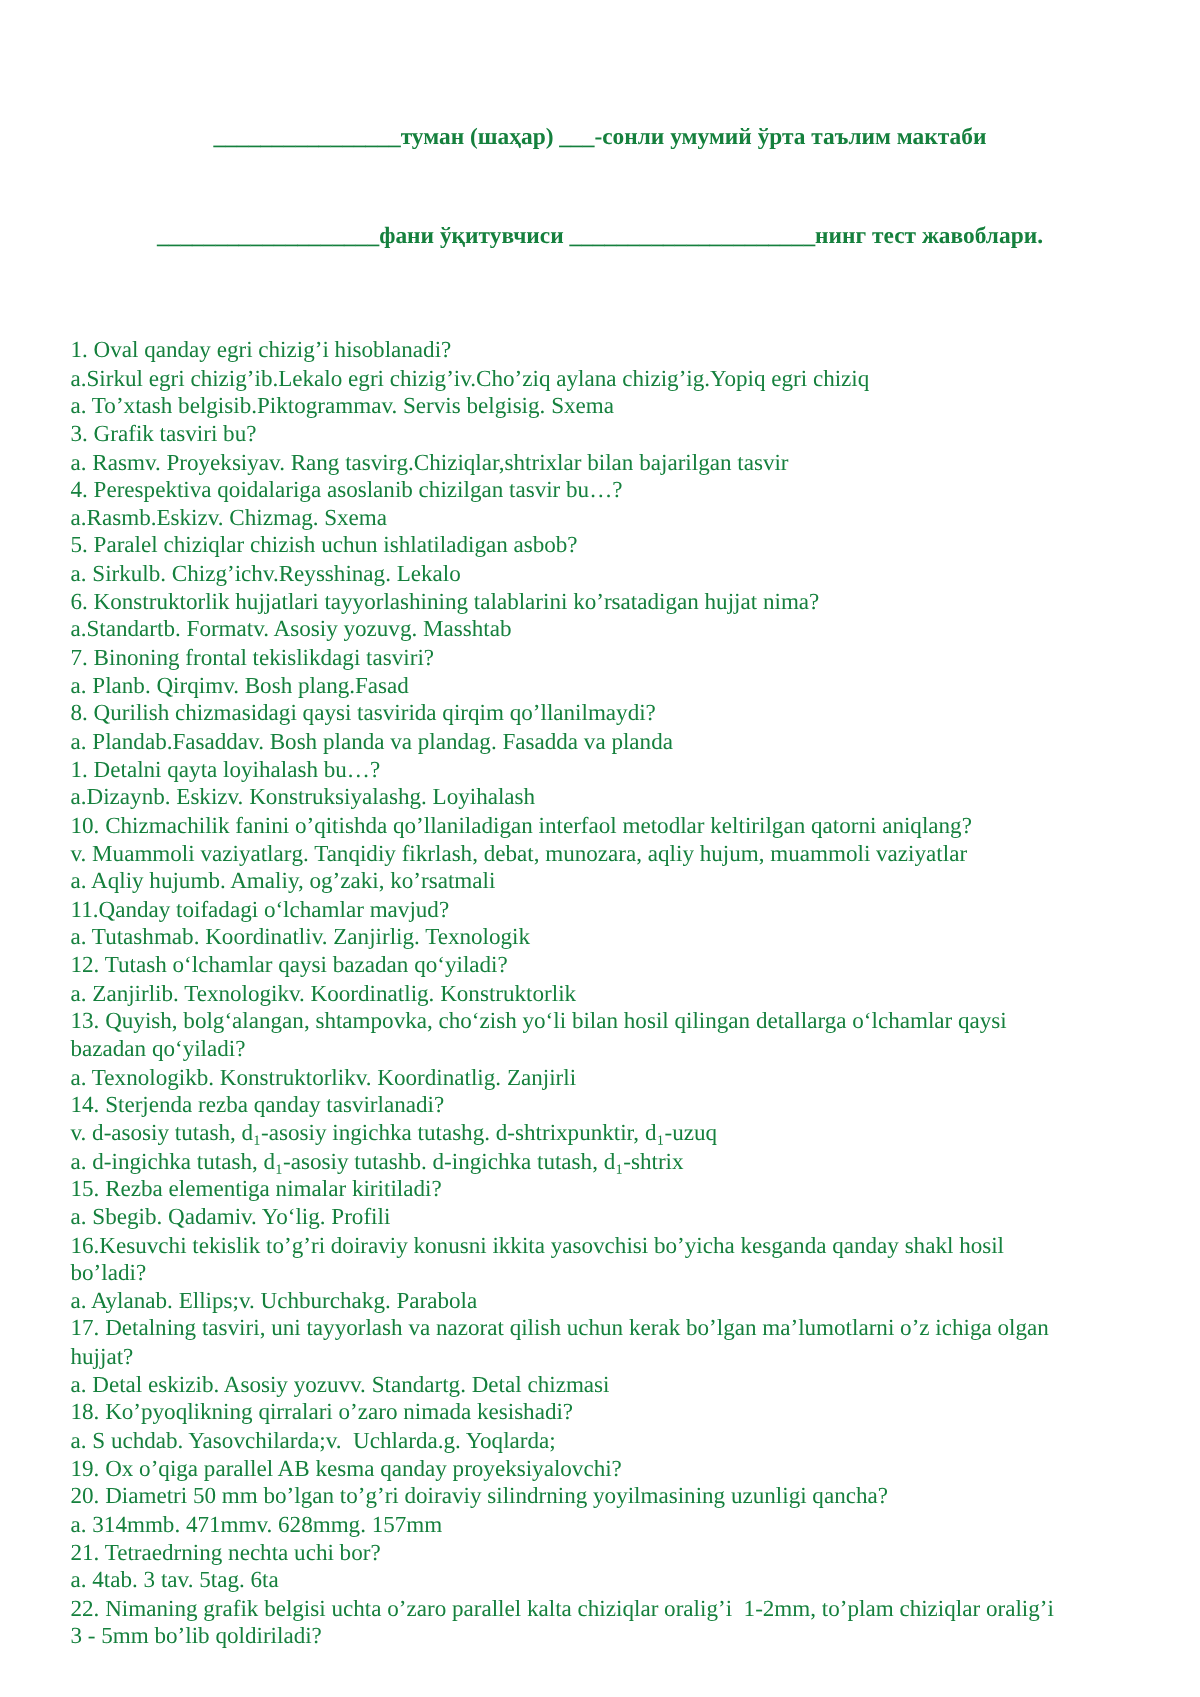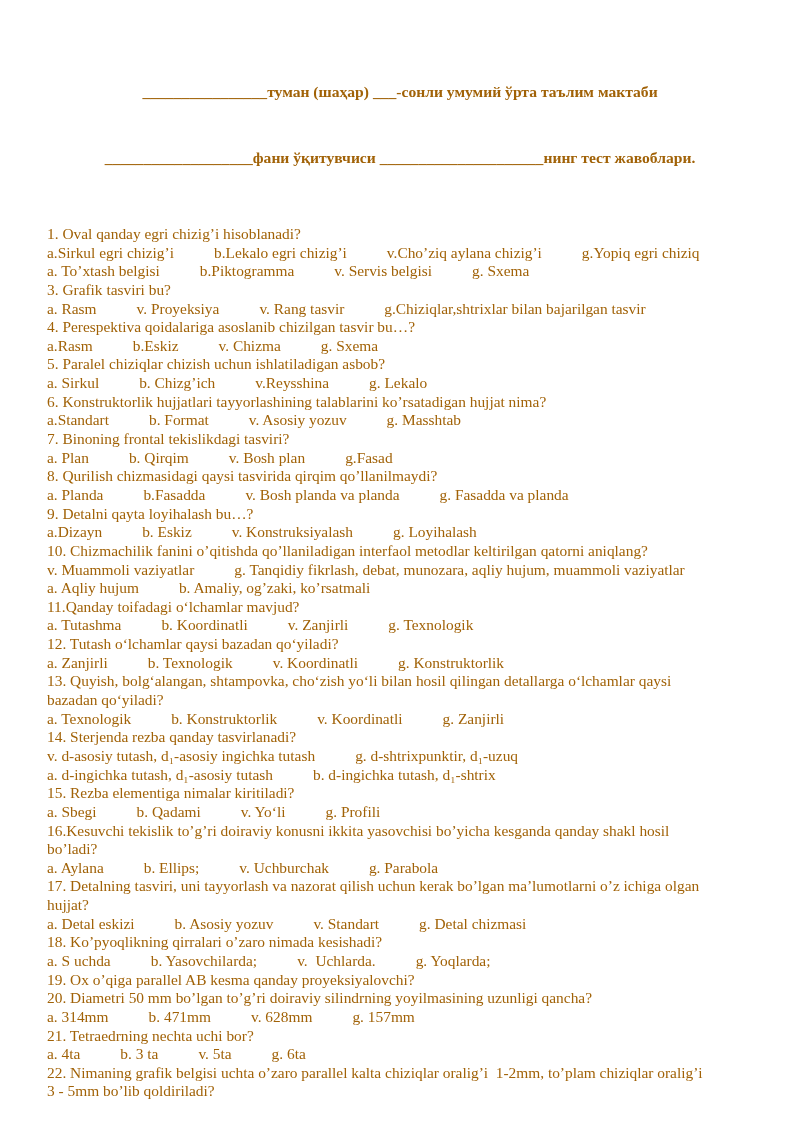--- a/index.html
+++ b/index.html
@@ -5,21 +5,21 @@
   html, body {
     margin: 0;
     padding: 0;
     background: #ffffff;
   }
   .page {
     position: relative;
     width: 800px;
     height: 1131px;
     background: #ffffff;
-    color: #a16207;
+    color: #15803d;
     font-family: "Liberation Serif", "DejaVu Serif", serif;
     overflow: hidden;
   }
   .doc-header {
     padding-top: 37px;
     text-align: center;
     font-weight: bold;
     font-size: 15.6px;
     line-height: 22px;
     white-space: pre;
@@ -27,21 +27,20 @@
   .content {
     margin: 12px 38px 0 47px;
     font-size: 15.4px;
     line-height: 18.64px;
   }
   .qline {
     white-space: pre-wrap;
   }
   .opts {
     display: flex;
-    gap: 40px;
     white-space: pre;
   }
   .opt {
     white-space: pre;
     flex: 0 0 auto;
   }
 </style>
 </head>
 <body>
 
@@ -59,21 +58,21 @@
       <div class="qline">4. Perespektiva qoidalariga asoslanib chizilgan tasvir bu…?</div>
       <div class="opts"><span class="opt">a.Rasm</span><span class="opt">b.Eskiz</span><span class="opt">v. Chizma</span><span class="opt">g. Sxema</span></div>
       <div class="qline">5. Paralel chiziqlar chizish uchun ishlatiladigan asbob?</div>
       <div class="opts"><span class="opt">a. Sirkul</span><span class="opt">b. Chizg’ich</span><span class="opt">v.Reysshina</span><span class="opt">g. Lekalo</span></div>
       <div class="qline">6. Konstruktorlik hujjatlari tayyorlashining talablarini ko’rsatadigan hujjat nima?</div>
       <div class="opts"><span class="opt">a.Standart</span><span class="opt">b. Format</span><span class="opt">v. Asosiy yozuv</span><span class="opt">g. Masshtab</span></div>
       <div class="qline">7. Binoning frontal tekislikdagi tasviri?</div>
       <div class="opts"><span class="opt">a. Plan</span><span class="opt">b. Qirqim</span><span class="opt">v. Bosh plan</span><span class="opt">g.Fasad</span></div>
       <div class="qline">8. Qurilish chizmasidagi qaysi tasvirida qirqim qo’llanilmaydi?</div>
       <div class="opts"><span class="opt">a. Planda</span><span class="opt">b.Fasadda</span><span class="opt">v. Bosh planda va planda</span><span class="opt">g. Fasadda va planda</span></div>
-      <div class="qline">9. Detalni qayta loyihalash bu…?</div>
+      <div class="qline">1. Detalni qayta loyihalash bu…?</div>
       <div class="opts"><span class="opt">a.Dizayn</span><span class="opt">b. Eskiz</span><span class="opt">v. Konstruksiyalash</span><span class="opt">g. Loyihalash</span></div>
       <div class="qline">10. Chizmachilik fanini o’qitishda qo’llaniladigan interfaol metodlar keltirilgan qatorni aniqlang?</div>
       <div class="opts"><span class="opt">v. Muammoli vaziyatlar</span><span class="opt">g. Tanqidiy fikrlash, debat, munozara, aqliy hujum, muammoli vaziyatlar</span></div>
       <div class="opts"><span class="opt">a. Aqliy hujum</span><span class="opt">b. Amaliy, og’zaki, ko’rsatmali</span></div>
       <div class="qline">11.Qanday toifadagi o‘lchamlar mavjud?</div>
       <div class="opts"><span class="opt">a. Tutashma</span><span class="opt">b. Koordinatli</span><span class="opt">v. Zanjirli</span><span class="opt">g. Texnologik</span></div>
       <div class="qline">12. Tutash o‘lchamlar qaysi bazadan qo‘yiladi?</div>
       <div class="opts"><span class="opt">a. Zanjirli</span><span class="opt">b. Texnologik</span><span class="opt">v. Koordinatli</span><span class="opt">g. Konstruktorlik</span></div>
       <div class="qline">13. Quyish, bolg‘alangan, shtampovka, cho‘zish yo‘li bilan hosil qilingan detallarga o‘lchamlar qaysi</div>
       <div class="qline">bazadan qo‘yiladi?</div>

